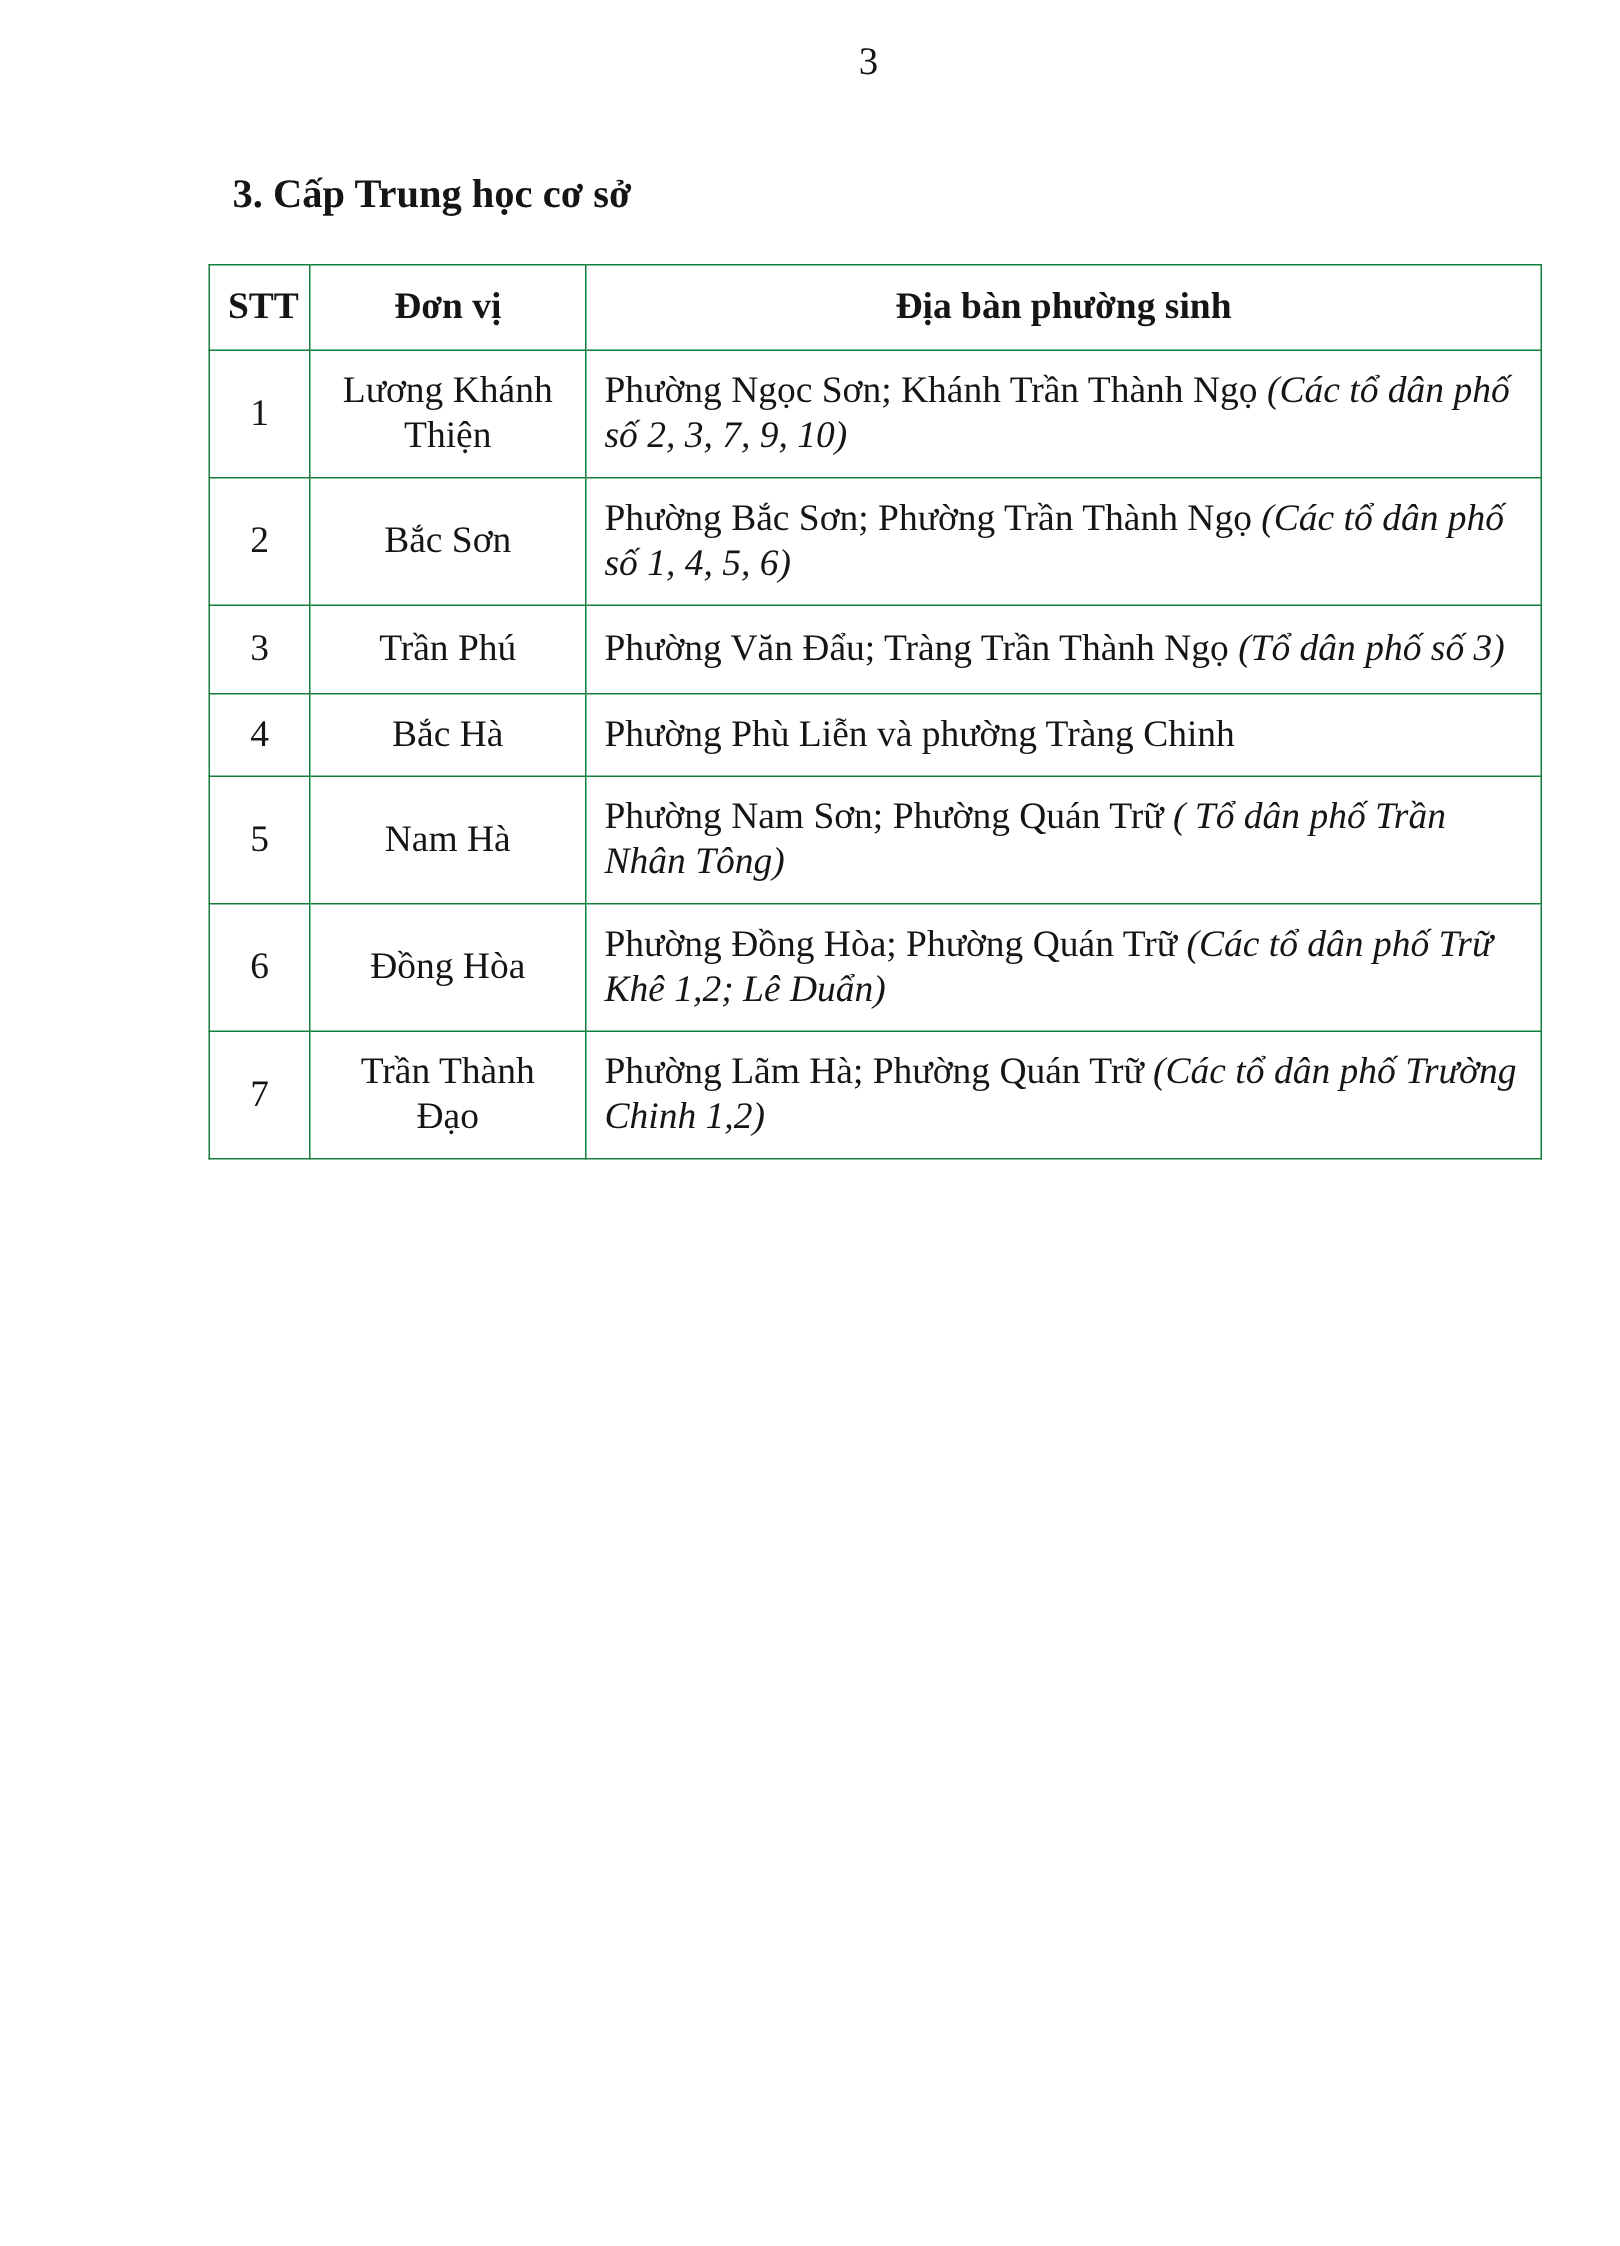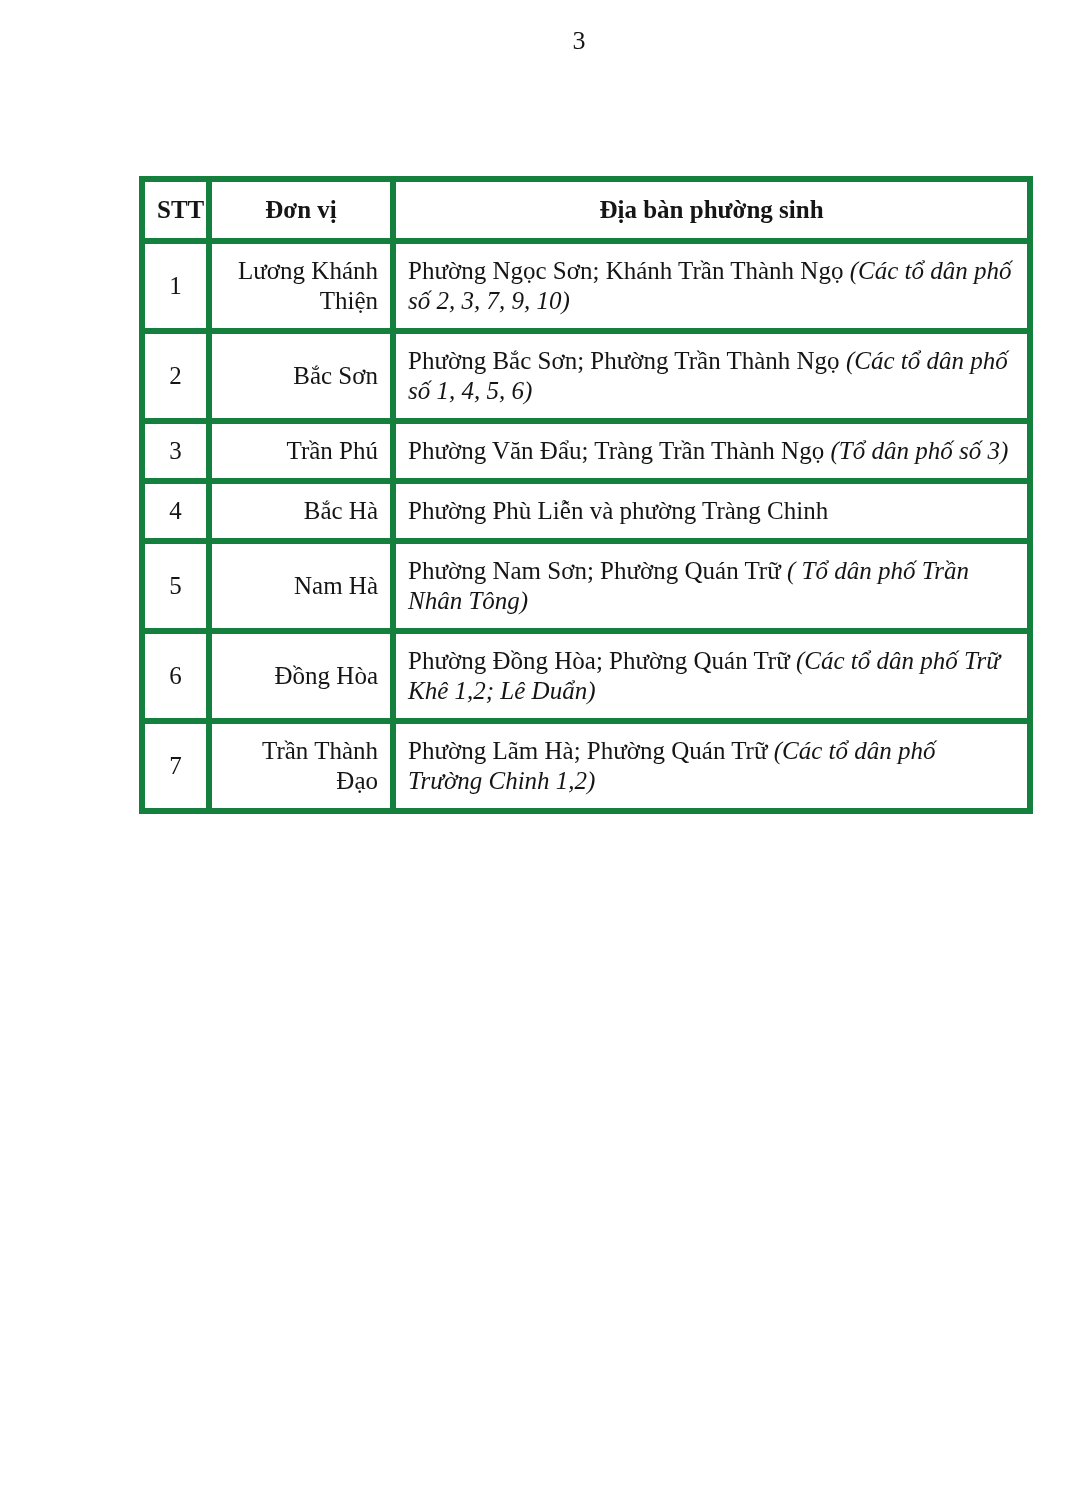--- a/index.html
+++ b/index.html
@@ -38,36 +38,36 @@
     top: 176px;
     left: 139px;
     width: 888px;
     border-collapse: collapse;
     table-layout: fixed;
     font-size: 25px;
     line-height: 30px;
   }
   table.admission th,
   table.admission td {
-    border: 6px solid #15803d;
+    border: 1px solid #15803d;
     padding: 12px;
     vertical-align: middle;
     overflow: hidden;
   }
   th.h-stt, th.h-unit, th.h-area {
     font-size: 25px;
     font-weight: bold;
     text-align: center;
     height: 32px;
   }
   td.stt-cell {
     text-align: center;
   }
   td.unit-cell {
-    text-align: right;
+    text-align: center;
     padding: 1px 6px 1px 13px;
   }
   td.area-cell {
     text-align: left;
     padding: 1px 10px 1px 8px;
   }
   td.area-bottom {
     vertical-align: bottom;
     padding-bottom: 3px;
   }
@@ -78,20 +78,21 @@
   tr.r-std     { height: 59px; }
   tr.r-short   { height: 38px; }
 </style>
 </head>
 <body>
 
 <div class="page">
 
   <div class="page-number">3</div>
 
+  <h2 class="heading">3. Cấp Trung học cơ sở</h2>
 
   <table class="admission">
     <colgroup>
       <col style="width:67px">
       <col style="width:184px">
       <col style="width:637px">
     </colgroup>
     <thead>
       <tr>
         <th class="h-stt">STT</th>

